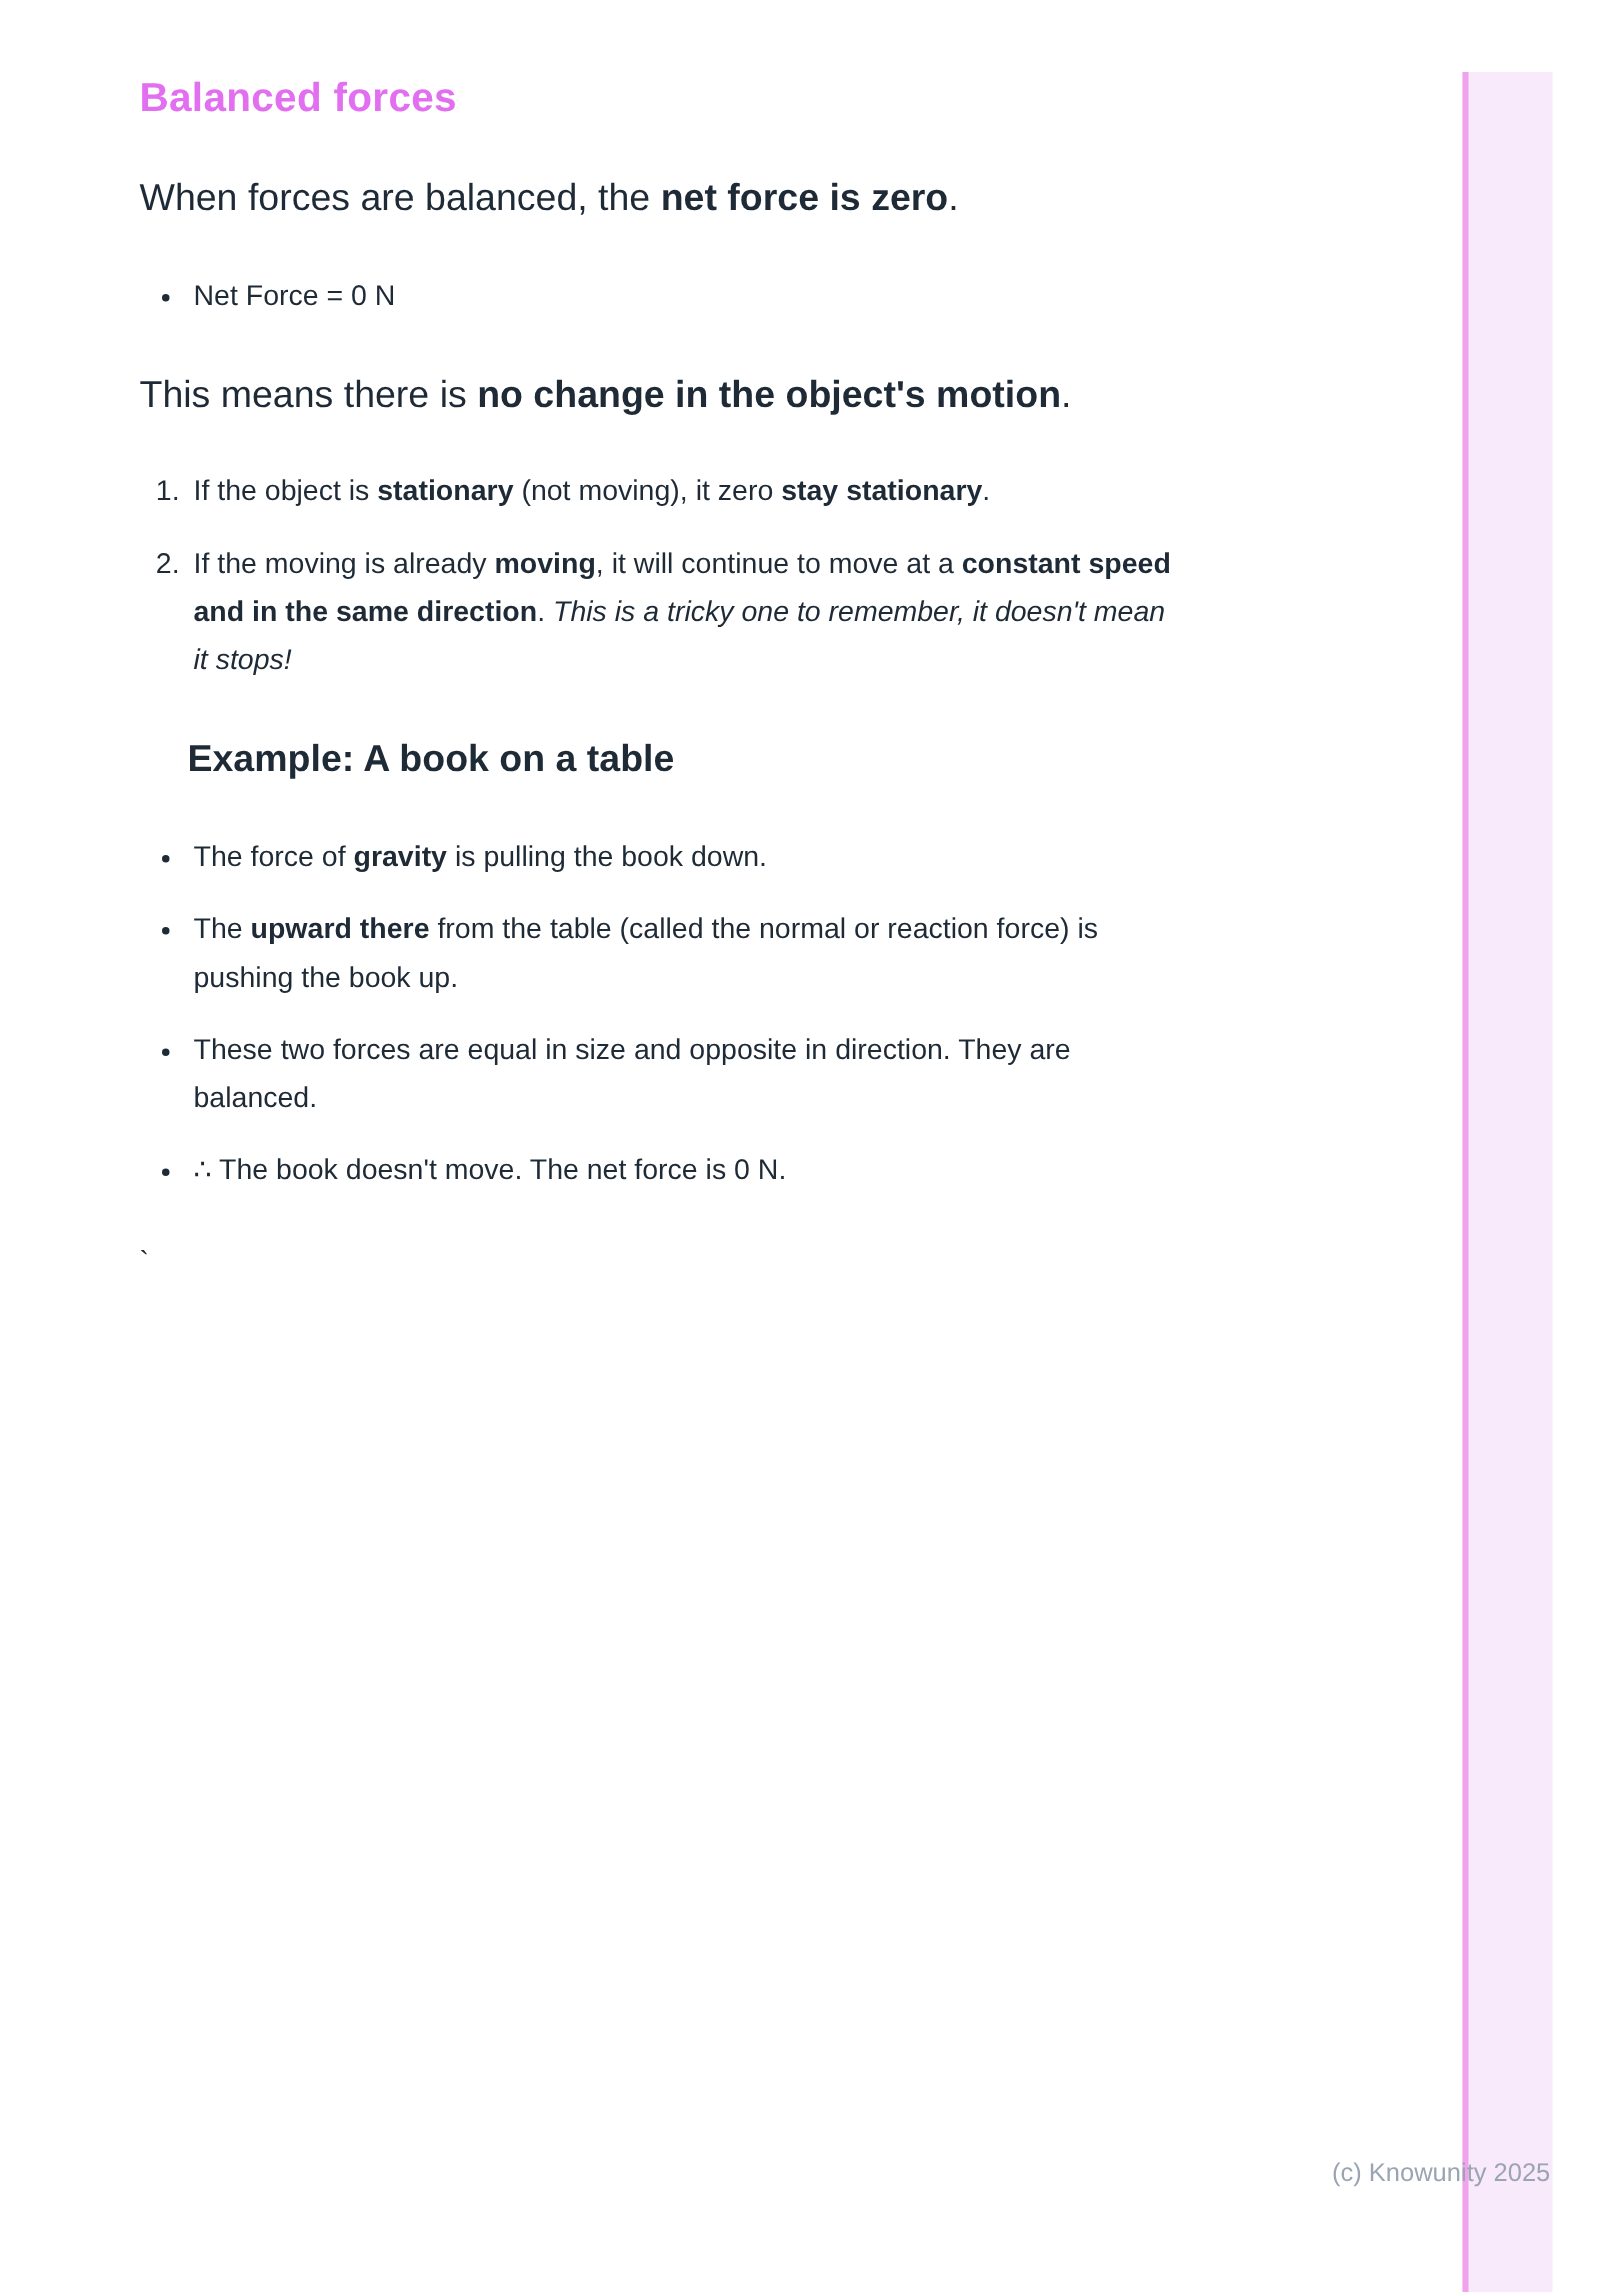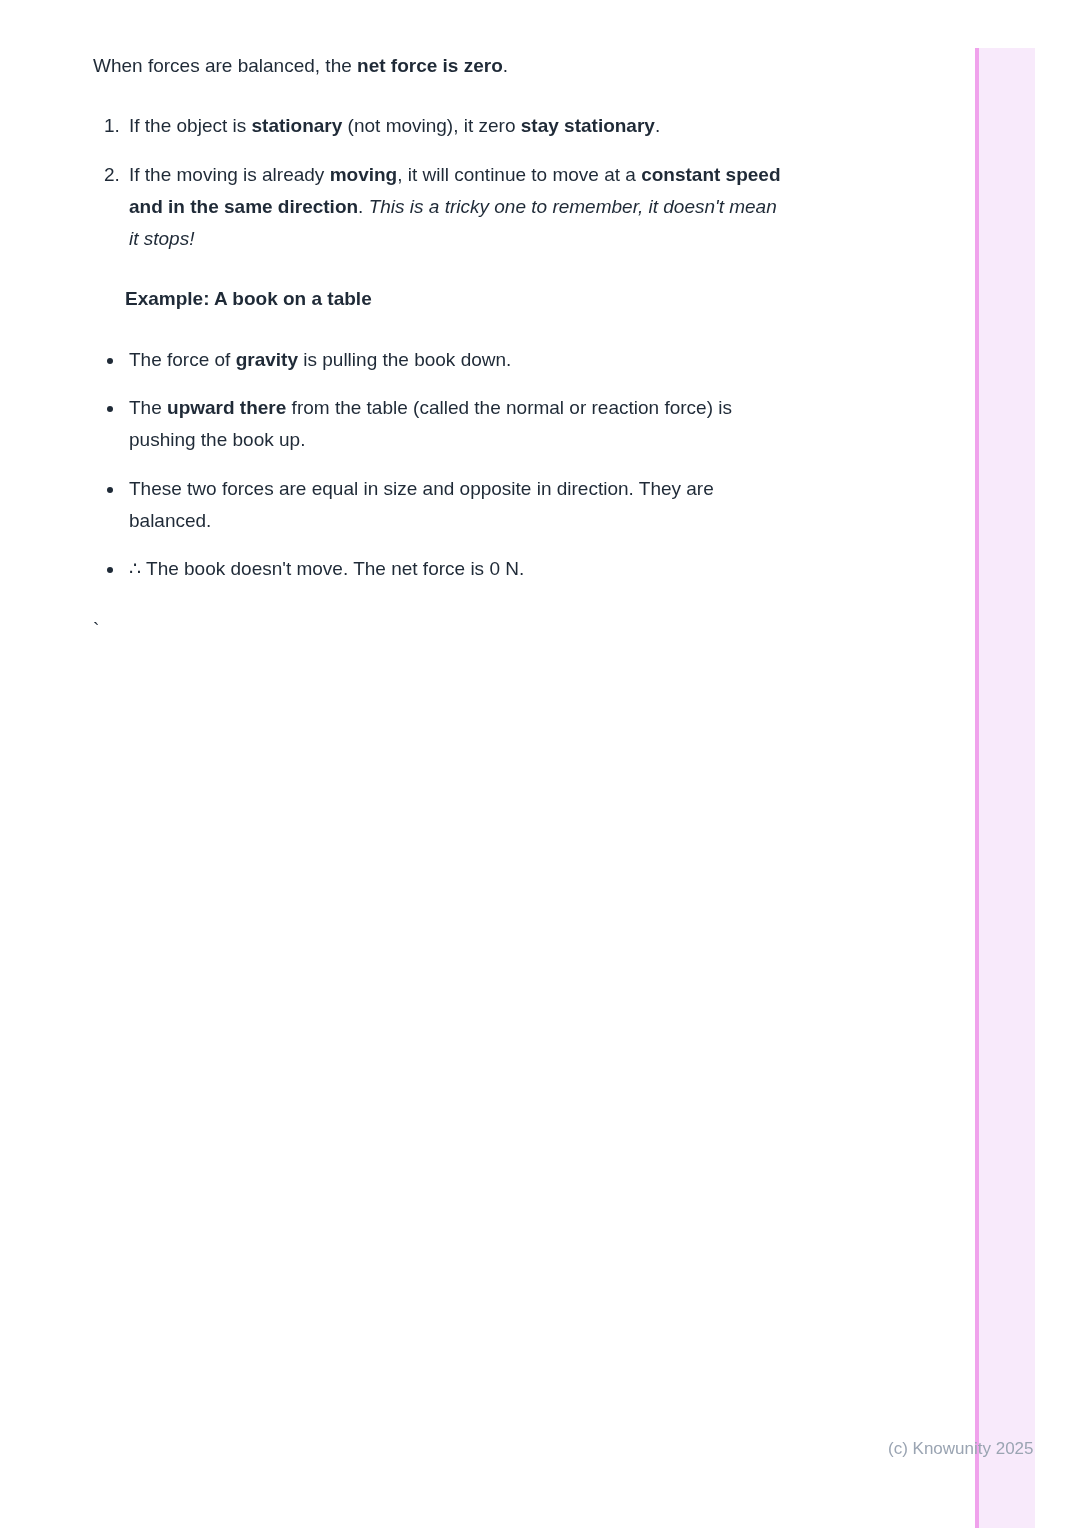--- a/index.html
+++ b/index.html
@@ -39,21 +39,21 @@
   }
   h1.title{
     margin:0 0 30px 0;
     font-size:27px;
     font-weight:700;
     color:var(--title-pink);
     letter-spacing:0.2px;
   }
   .content p{
     margin:0 0 28px 0;
-    font-size:19px;
+    font-size:25px;
     line-height:1.7;
   }
   .content ul, .content ol{
     margin:0 0 28px 0;
     padding-left:32px;
   }
   .content li{
     margin:0 0 16px 0;
     font-size:19px;
     line-height:1.7;
@@ -76,24 +76,29 @@
     z-index:3;
     white-space:nowrap;
   }
 </style>
 </head>
 <body>
 
 <div class="stripe"></div>
 
 <div class="content">
+  <h1 class="title">Balanced forces</h1>
 
   <p><span>When forces are balanced, the </span><span class="b">net force is zero</span><span>.</span></p>
 
+  <ul>
+    <li><span>Net Force = 0 N</span></li>
+  </ul>
 
+  <p><span>This means there is </span><span class="b">no change in the object's motion</span><span>.</span></p>
 
   <ol>
     <li><span>If the object is </span><span class="b">stationary</span><span> (not moving), it zero </span><span class="b">stay stationary</span><span>.</span></li>
     <li><span>If the moving is already </span><span class="b">moving</span><span>, it will continue to move at a </span><span class="b">constant speed and in the same direction</span><span>. </span><span class="i">This is a tricky one to remember, it doesn't mean it stops!</span></li>
   </ol>
 
   <p class="subheading"><span class="b">Example: A book on a table</span></p>
 
   <ul>
     <li><span>The force of </span><span class="b">gravity</span><span> is pulling the book down.</span></li>

